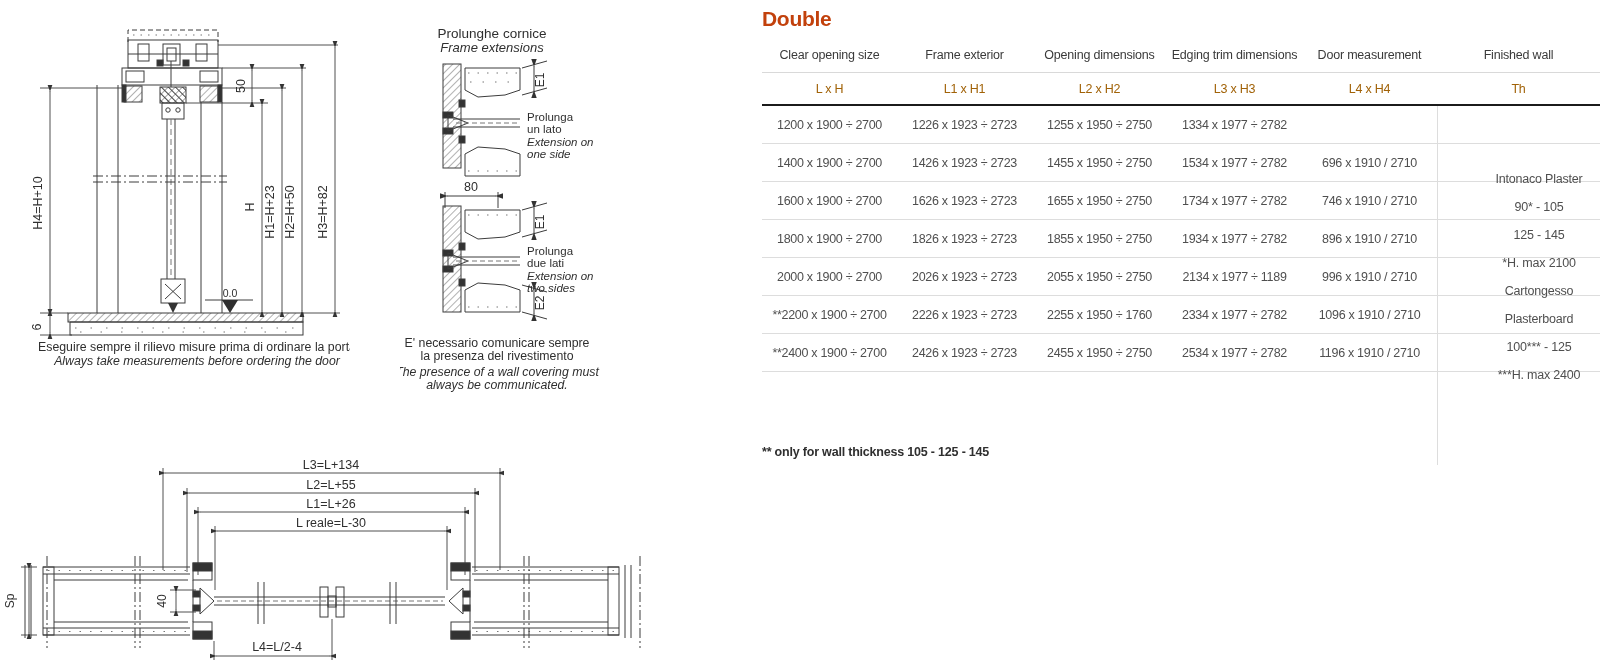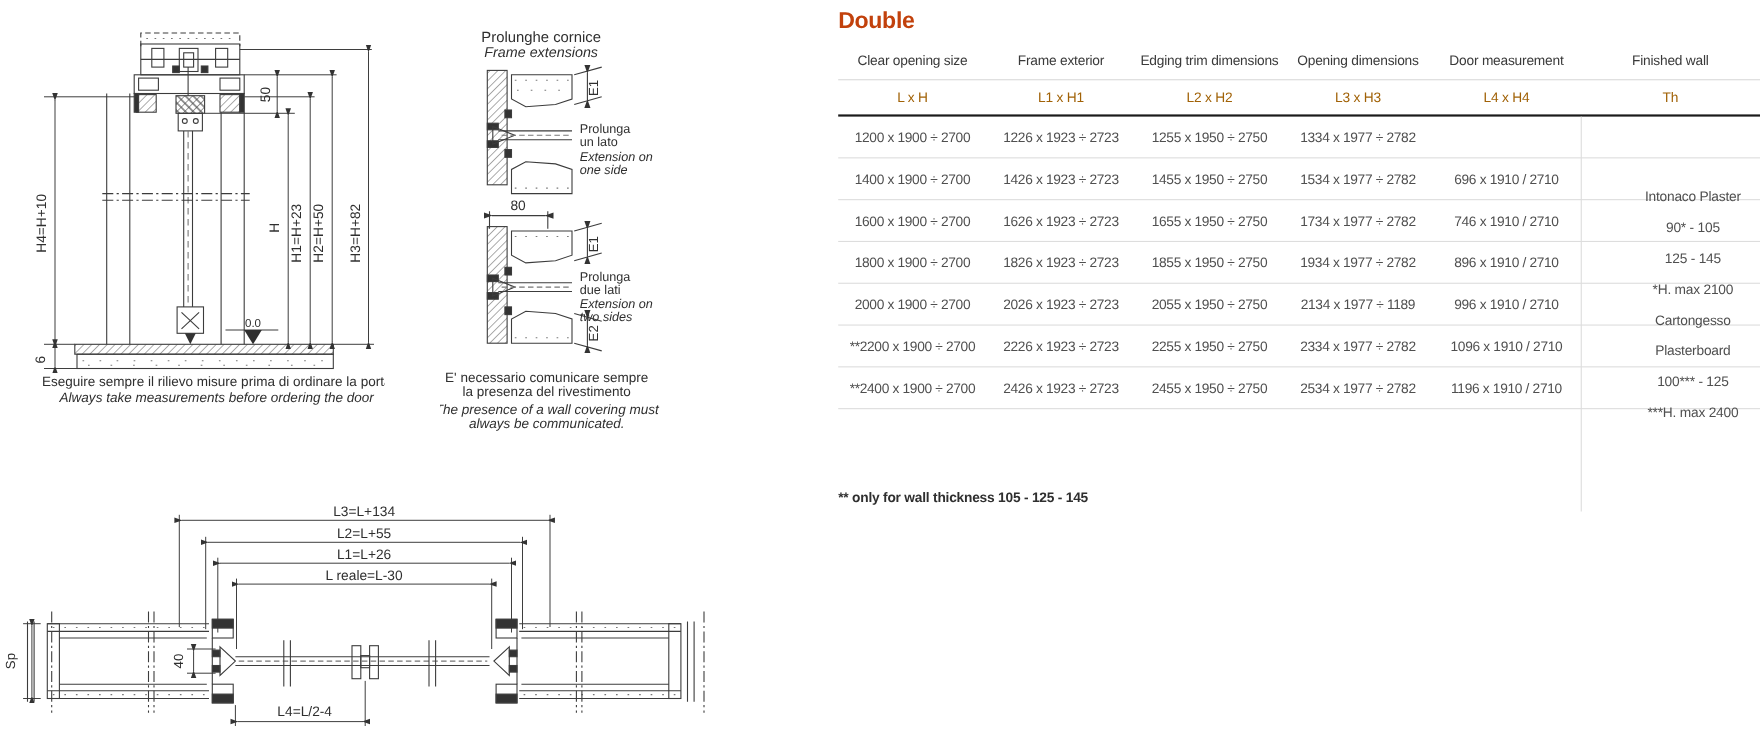--- a/index.html
+++ b/index.html
@@ -333,22 +333,22 @@
   </g>
   <text x="277" y="651" font-size="12.5" text-anchor="middle">L4=L/2-4</text>
 </svg>
 
 <div class="spec">
   <div class="spec-title">Double</div>
 
   <div class="hrow hrow1">
     <div class="hcell">Clear opening size</div>
     <div class="hcell">Frame exterior</div>
+    <div class="hcell">Opening dimensions</div>
     <div class="hcell">Edging trim dimensions</div>
-    <div class="hcell">Opening dimensions</div>
     <div class="hcell">Door measurement</div>
     <div class="hcell fw">Finished wall</div>
   </div>
 
   <div class="hrow hrow2">
     <div class="hcell">L x H</div>
     <div class="hcell">L1 x H1</div>
     <div class="hcell">L2 x H2</div>
     <div class="hcell">L3 x H3</div>
     <div class="hcell">L4 x H4</div>
@@ -386,21 +386,21 @@
     <div class="trow">
       <div class="tcell">2000 x 1900 ÷ 2700</div>
       <div class="tcell">2026 x 1923 ÷ 2723</div>
       <div class="tcell">2055 x 1950 ÷ 2750</div>
       <div class="tcell">2134 x 1977 ÷ 1189</div>
       <div class="tcell">996 x 1910 / 2710</div>
     </div>
     <div class="trow">
       <div class="tcell">**2200 x 1900 ÷ 2700</div>
       <div class="tcell">2226 x 1923 ÷ 2723</div>
-      <div class="tcell">2255 x 1950 ÷ 2750</div>
+      <div class="tcell">2255 x 1950 ÷ 1760</div>
       <div class="tcell">2334 x 1977 ÷ 2782</div>
       <div class="tcell">1096 x 1910 / 2710</div>
     </div>
     <div class="trow">
       <div class="tcell">**2400 x 1900 ÷ 2700</div>
       <div class="tcell">2426 x 1923 ÷ 2723</div>
       <div class="tcell">2455 x 1950 ÷ 2750</div>
       <div class="tcell">2534 x 1977 ÷ 2782</div>
       <div class="tcell">1196 x 1910 / 2710</div>
     </div>

